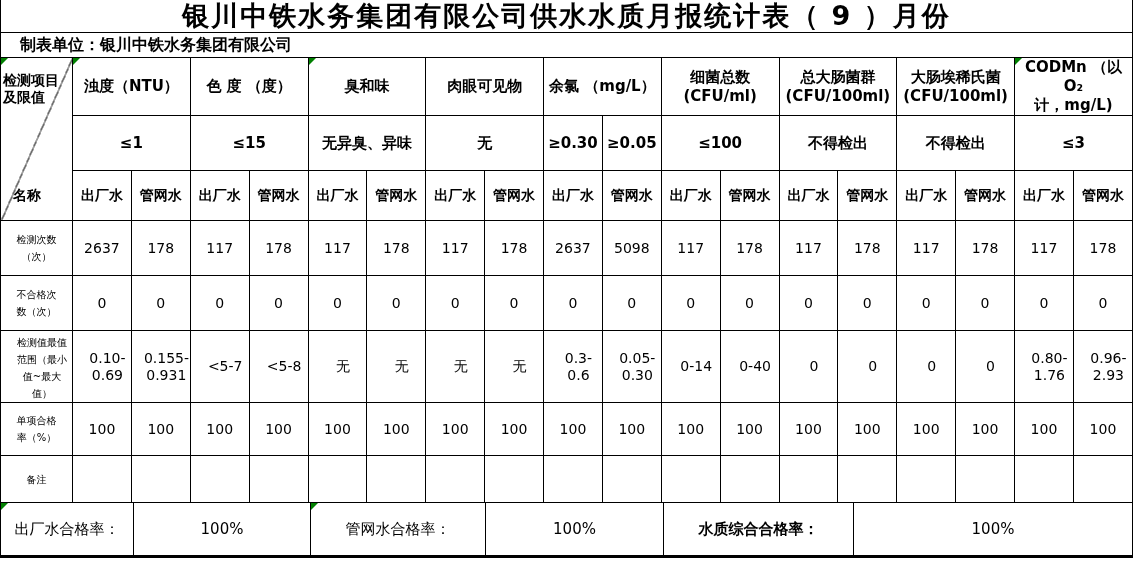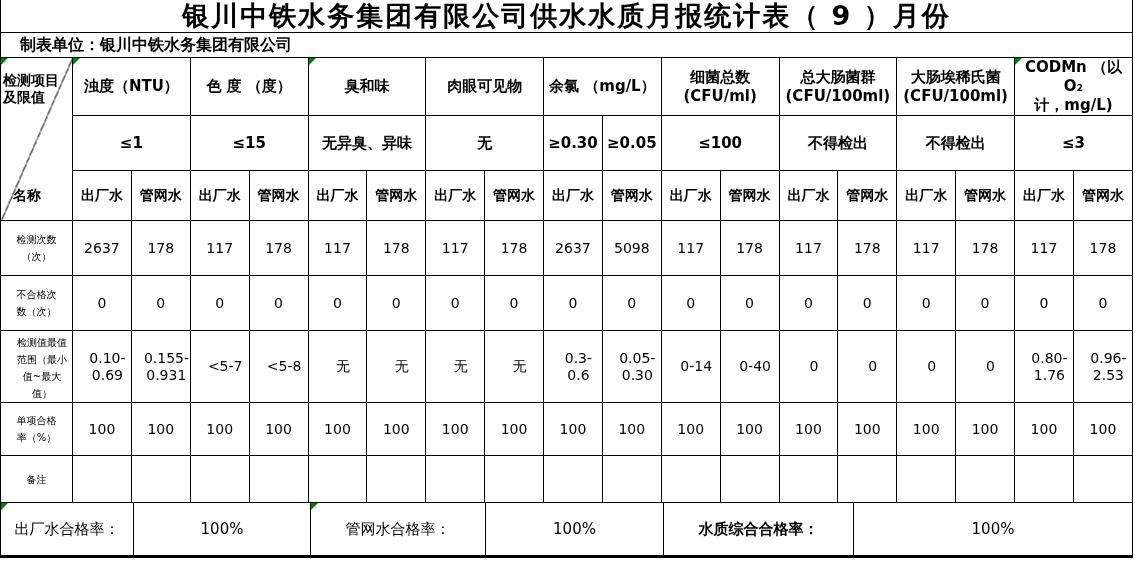--- a/index.html
+++ b/index.html
@@ -248,21 +248,21 @@
           <td>无</td>
           <td>0.3-0.6</td>
           <td>0.05-0.30</td>
           <td>0-14</td>
           <td>0-40</td>
           <td>0</td>
           <td>0</td>
           <td>0</td>
           <td>0</td>
           <td>0.80-1.76</td>
-          <td>0.96-2.53</td>
+          <td>0.96-2.93</td>
         </tr>
         <tr class="row-3">
           <td class="rowlabel">单项合格
 率（%）</td>
           <td>100</td>
           <td>100</td>
           <td>100</td>
           <td>100</td>
           <td>100</td>
           <td>100</td>

